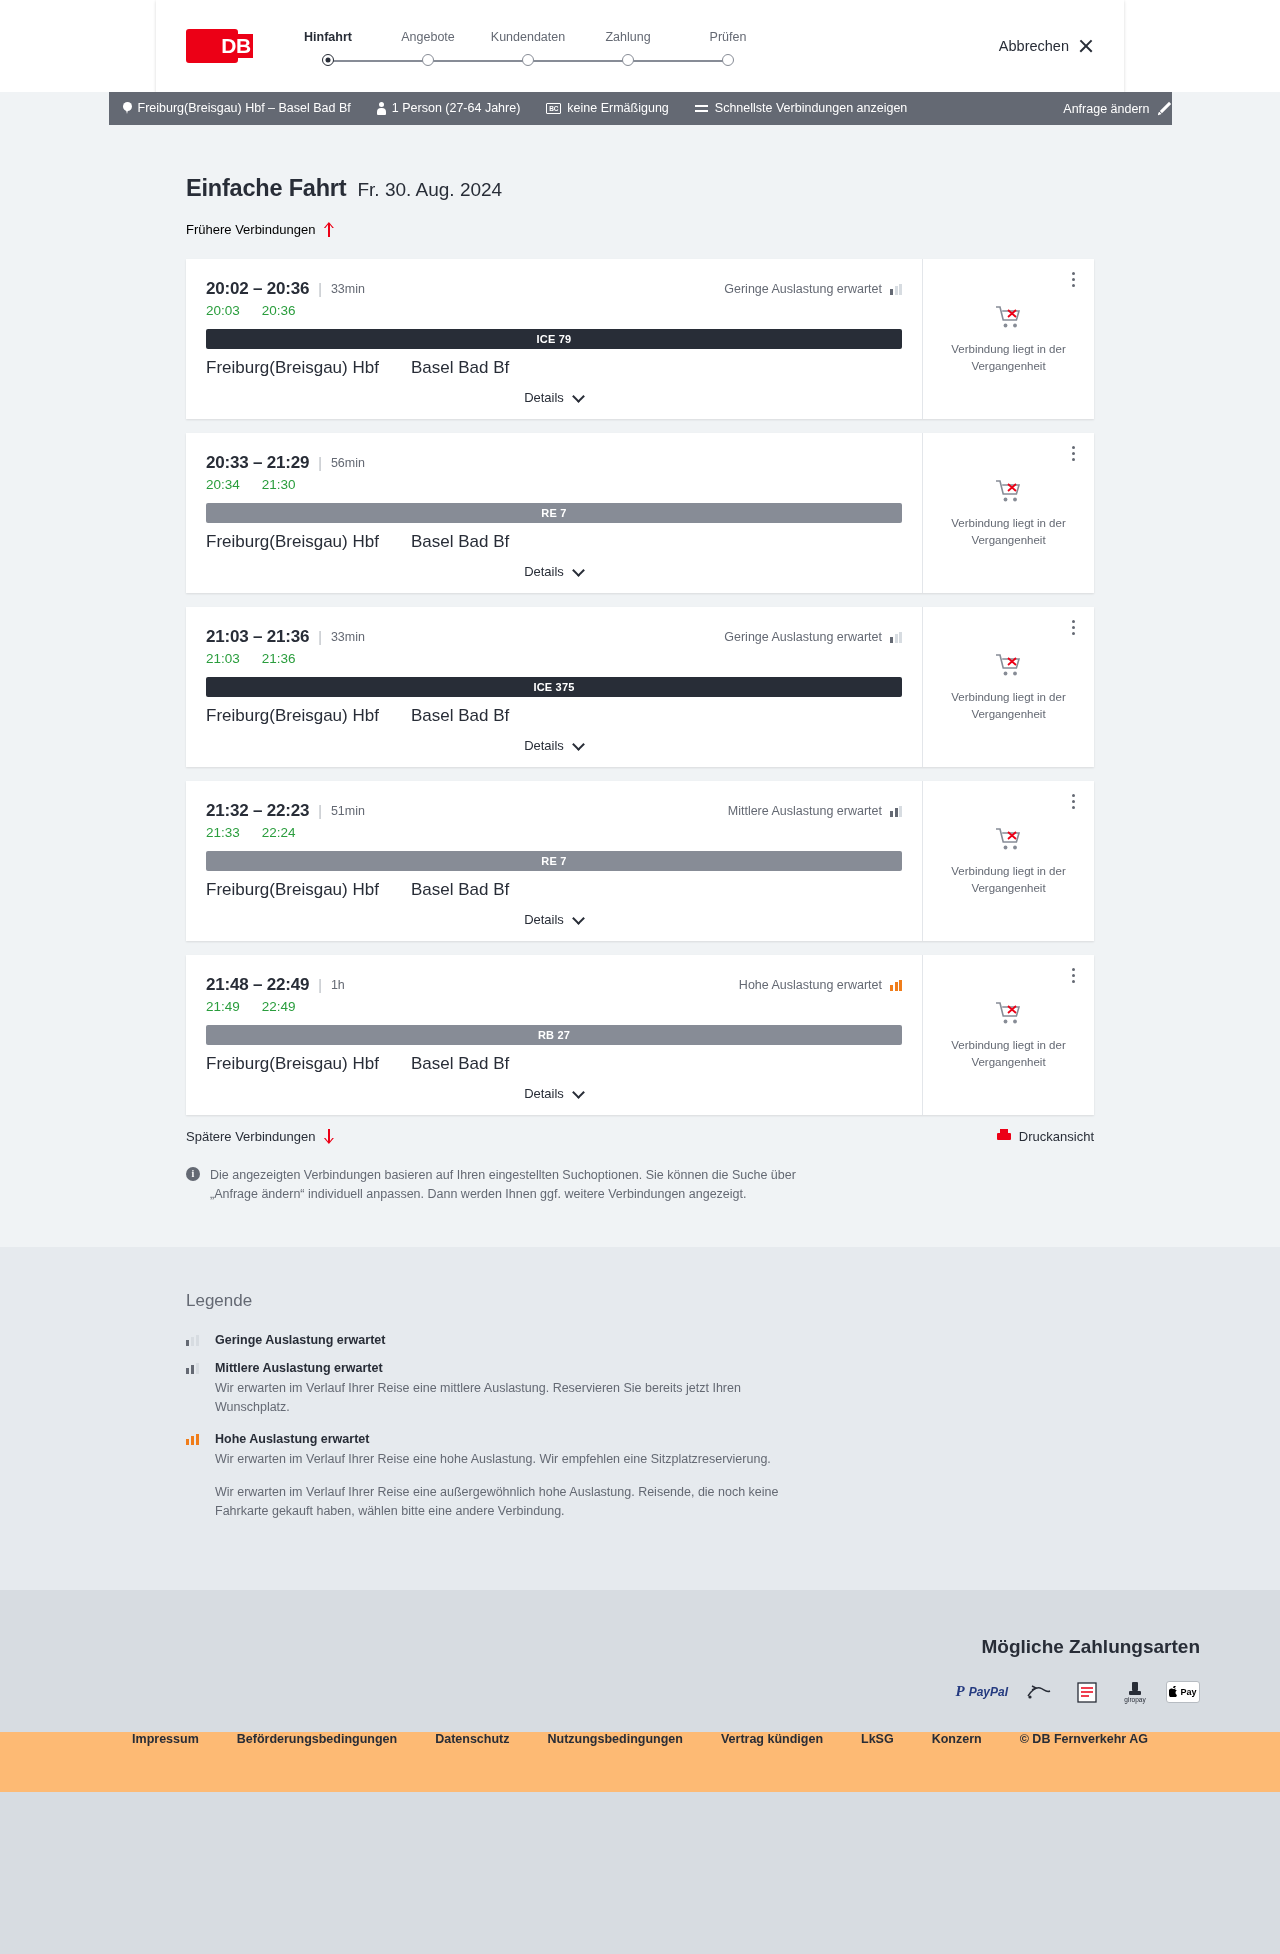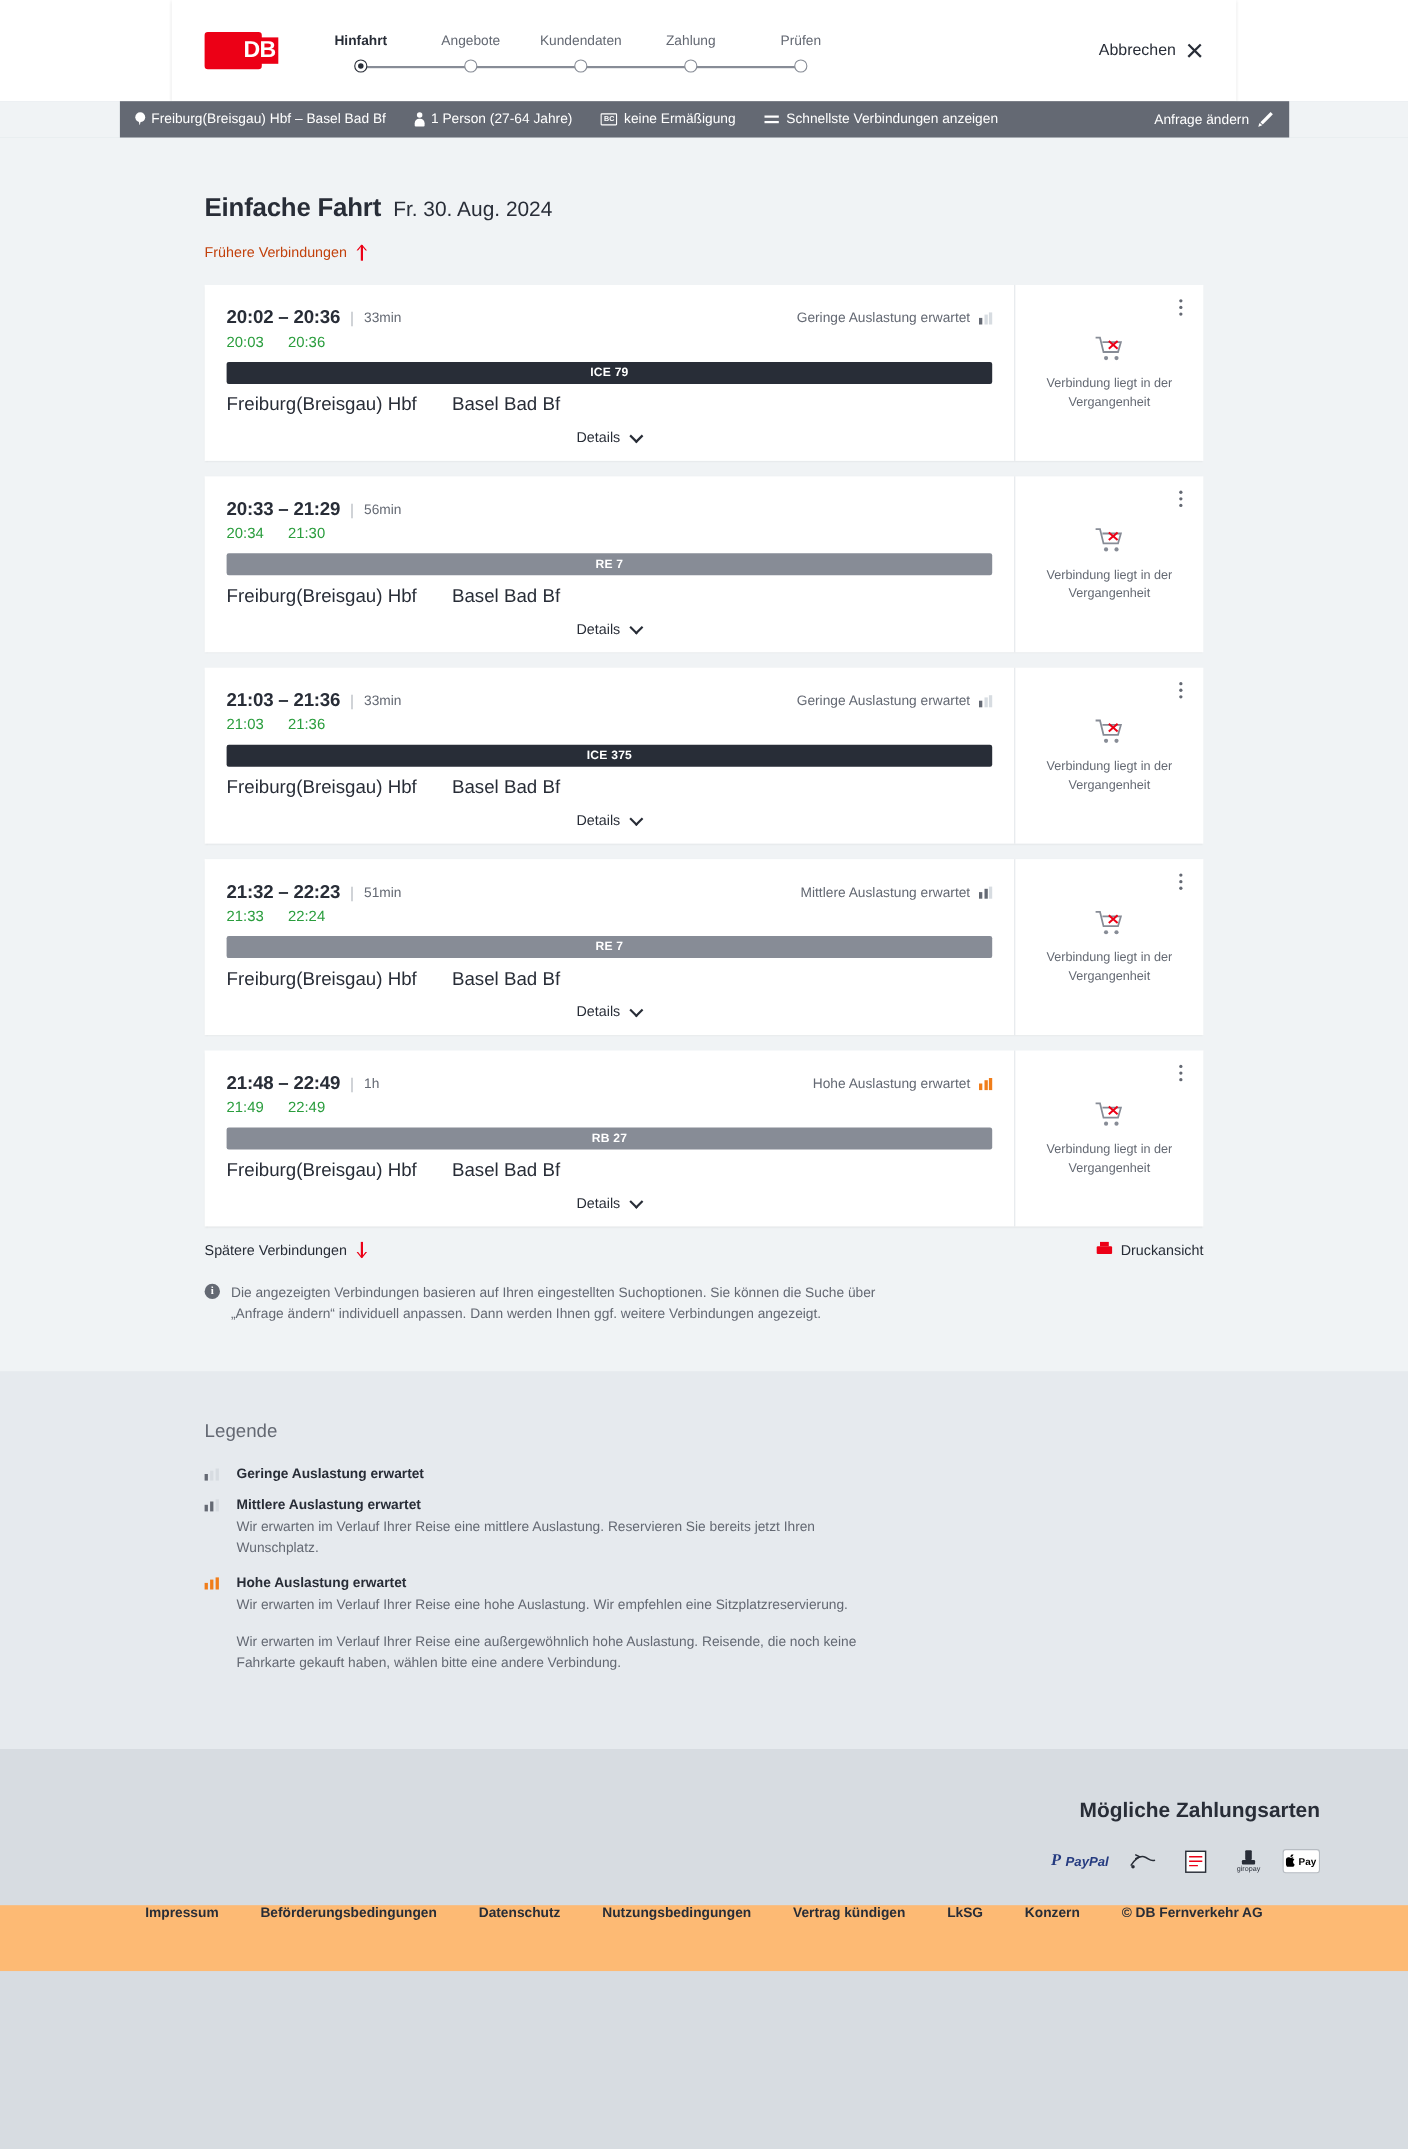--- a/index.html
+++ b/index.html
@@ -68,21 +68,21 @@
 
   
   .criteria {
     width: 1063px; margin: 0 auto; background: #646973; color: #fff;
     height: 33px; display: flex; align-items: center;
     font-size: 12.5px; padding: 0 14px; position: relative;
   }
   .crit-item { display:flex; align-items:center; gap:6px; margin-right: 26px; white-space: nowrap; cursor: pointer;}
   .crit-item .lbl { line-height: 1; }
   .crit-right {
-    position: absolute; right: 14px; display:flex; align-items:flex-start; gap:8px; cursor: pointer;
+    position: absolute; right: 0; display:flex; align-items:flex-start; gap:8px; cursor: pointer;
   }
   .ic { display:inline-block; position: relative; flex: none; }
   .ic-pin { width:9px; height:13px; }
   .ic-pin::before{ content:""; position:absolute; left:0; top:0; width:9px;height:9px;border-radius:50% 50% 50% 50%; background:#fff;}
   .ic-pin::after{ content:""; position:absolute; left:3px; top:6px; width:3px;height:6px; background:#fff; clip-path: polygon(0 0,100% 0,50% 100%);}
   .ic-person { width:9px; height:13px; }
   .ic-person::before{content:"";position:absolute;left:2px;top:0;width:5px;height:5px;border-radius:50%;background:#fff;}
   .ic-person::after{content:"";position:absolute;left:0;top:6px;width:9px;height:7px;border-radius:4px 4px 1px 1px;background:#fff;}
   .ic-bc { width:15px;height:11px;border:1.4px solid #fff;border-radius:1px; font-size:6.5px; line-height:9px; text-align:center; font-weight:bold; color:#fff;}
   .ic-swap { width:14px;height:11px; }
@@ -94,21 +94,21 @@
 
   
   .main {
     background: #f0f3f5; padding-bottom: 42px;
   }
   .container { width: 908px; margin: 0 auto; }
   .title-row { padding-top: 50px; display:flex; align-items:baseline; gap: 11px; }
   .title-main { font-size: 23.5px; font-weight: bold; letter-spacing:-0.2px; }
   .title-date { font-size: 19px; color: #282d37; }
   .earlier {
-    margin-top: 20px; font-size: 13px; color:#c2410c;
+    margin-top: 20px; font-size: 13px; color:#000000;
     display:flex; align-items:center; gap:8px; width:max-content; cursor:pointer;
   }
   .arrow-up, .arrow-down {
     width: 11px; height: 15px; position: relative; display:inline-block;
   }
   .arrow-up::before { content:""; position:absolute; left:4.5px; top:1px; width:2px; height:14px; background:#ec0016; }
   .arrow-up::after  { content:""; position:absolute; left:0.5px; top:0px; width:10px; height:6px; background:#ec0016;
                       clip-path: polygon(50% 0, 100% 100%, 85% 100%, 50% 25%, 15% 100%, 0 100%); }
   .arrow-down::before { content:""; position:absolute; left:4.5px; top:0px; width:2px; height:14px; background:#ec0016; }
   .arrow-down::after  { content:""; position:absolute; left:0.5px; top:9px; width:10px; height:6px; background:#ec0016;

